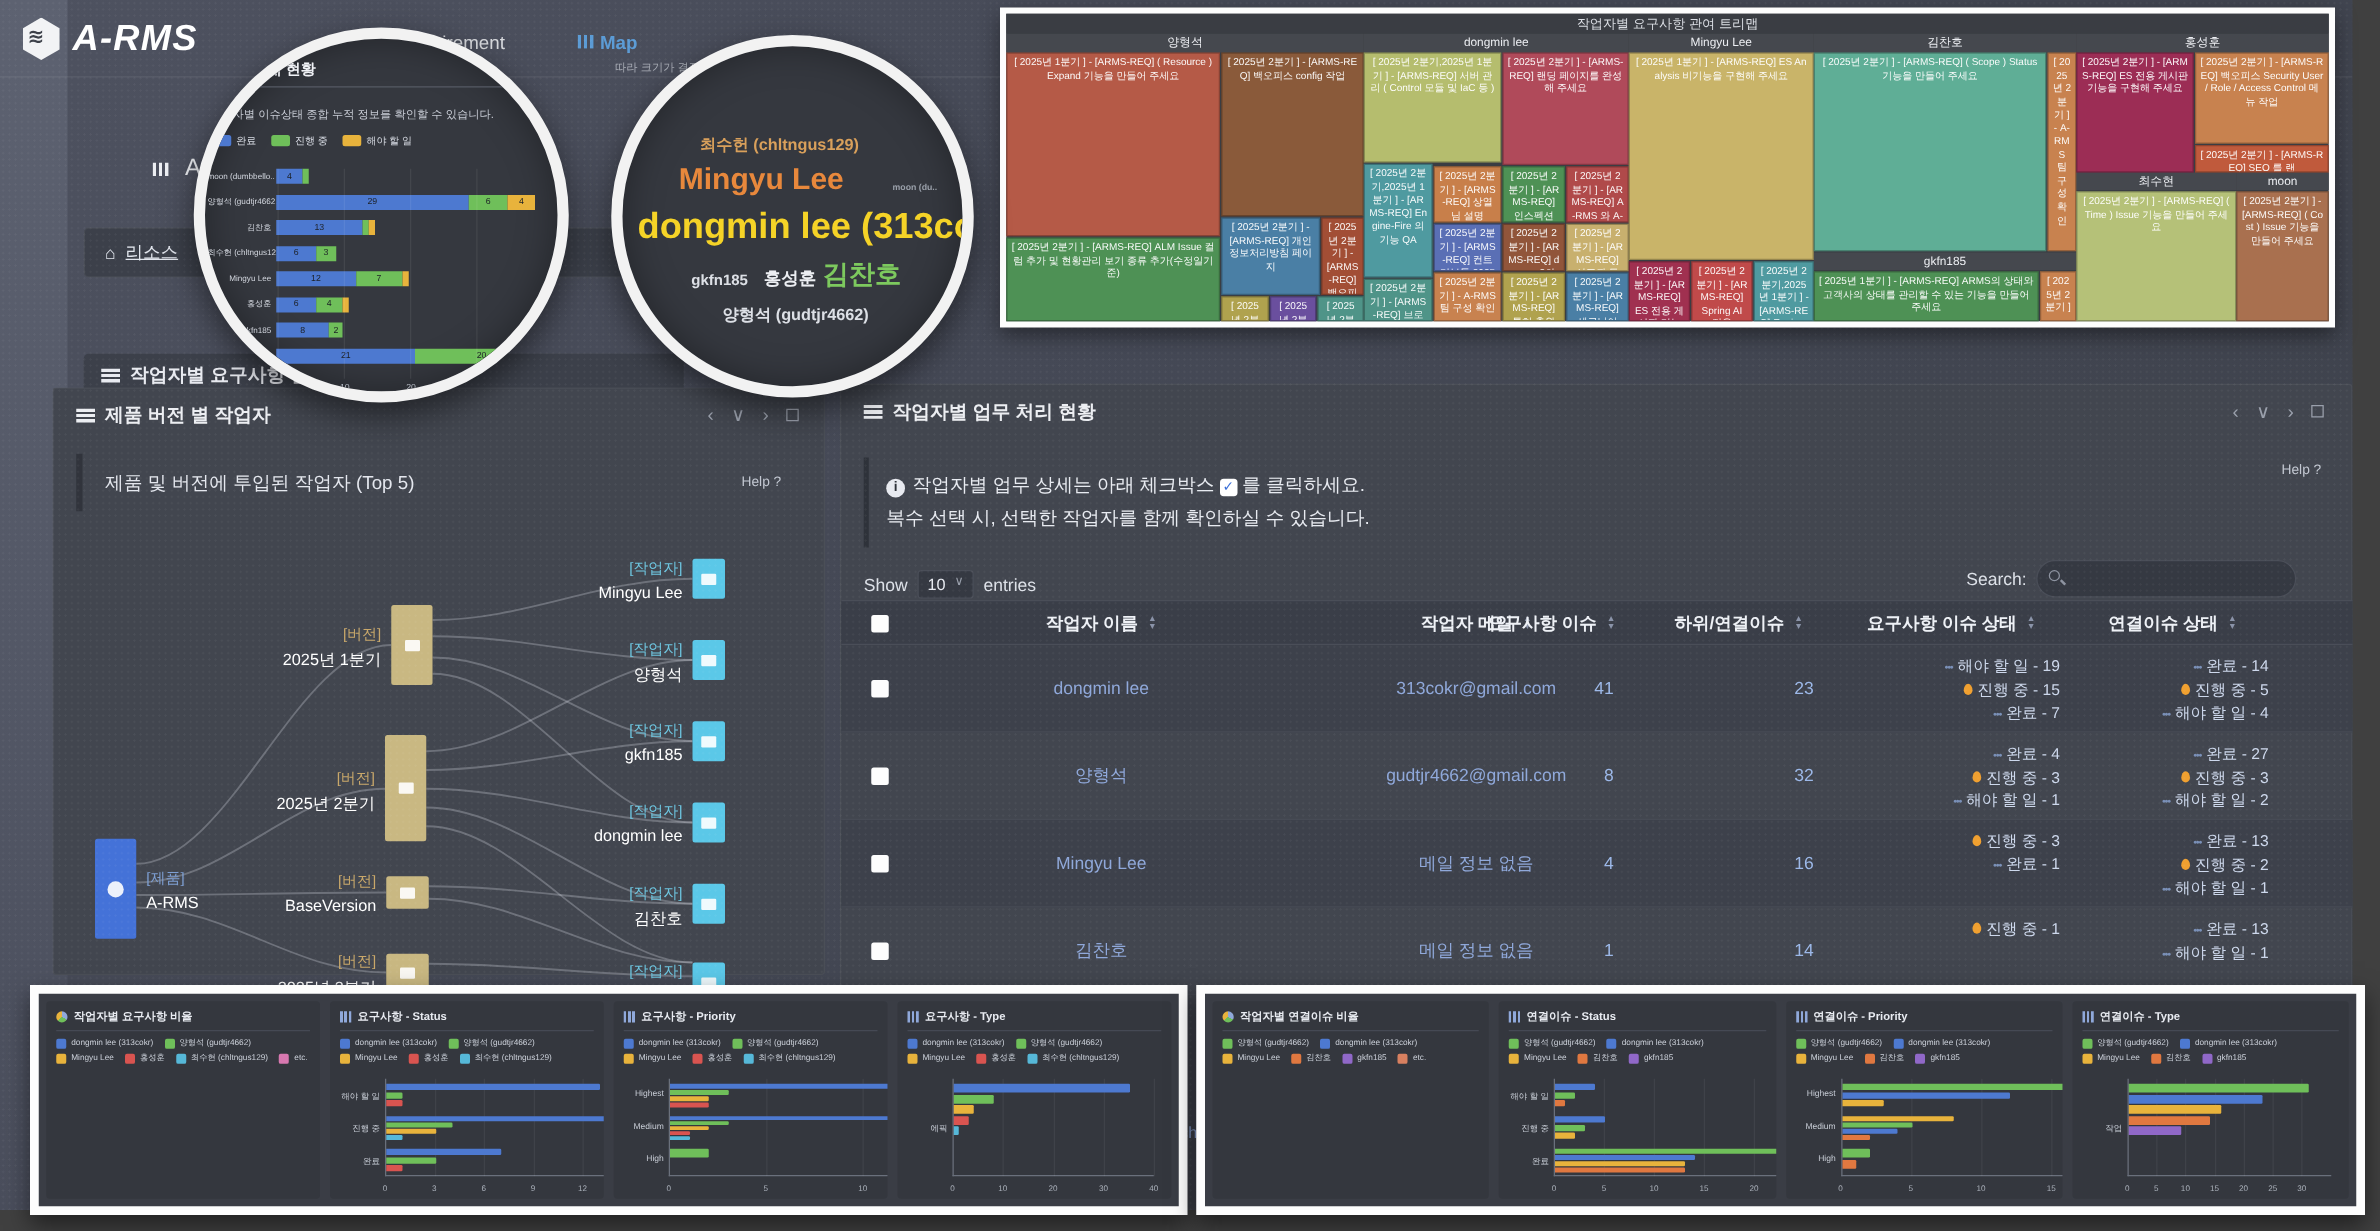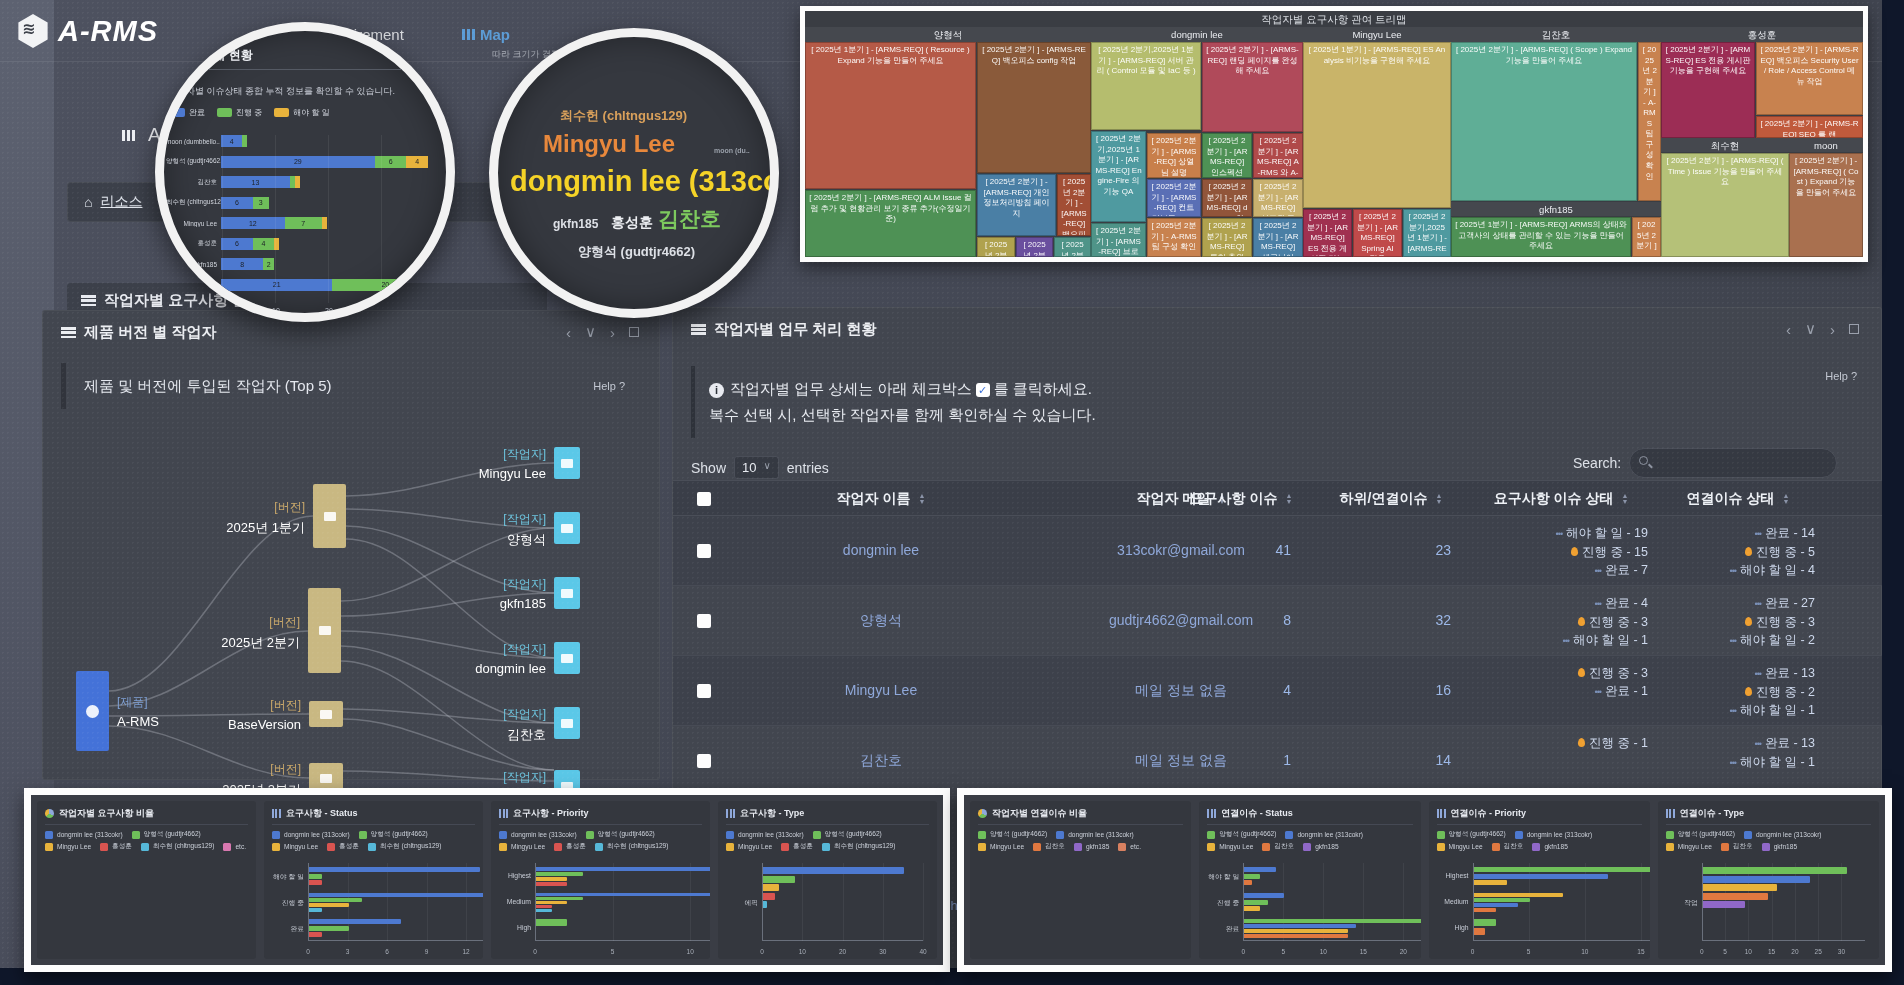--- a/index.html
+++ b/index.html
@@ -1,18 +1,18 @@
 <!DOCTYPE html>
 <html><head>
 <meta charset="utf-8">
 <style>
   * { margin:0; padding:0; box-sizing:border-box; }
   html,body { width:1904px; height:985px; overflow:hidden; background:#84878c;
     font-family:"Liberation Sans","DejaVu Sans",sans-serif; }
-  .backdrop { position:absolute; inset:0; background:#0f172a; }
+  .backdrop { position:absolute; inset:0; background:#404040; }
   
   .app { position:absolute; left:0; top:0; width:1882px; height:968px;
     background:linear-gradient(135deg,#4e5260 0%,#454956 38%,#3c4049 100%); overflow:hidden; }
   .app::after { content:""; position:absolute; inset:0; pointer-events:none;
     background-image:radial-gradient(rgba(255,255,255,.045) 1px, transparent 1px); background-size:5px 5px; }
   .left-strip { position:absolute; left:0; top:0; width:54px; height:968px;
     background:linear-gradient(#5d6271,#4a4e5c); }
   
   .navbar { position:absolute; left:0; top:0; width:1882px; height:62px; border-bottom:1px solid rgba(255,255,255,.08); }
   .logo { position:absolute; left:16px; top:14px; display:flex; align-items:center; gap:8px; }
@@ -409,29 +409,29 @@
         <div class="tm-cell" style="left: 397px; top: 168px; width: 50px; height: 38px; background: rgb(145, 85, 58);">[ 2025년 2분기 ] - [ARMS-REQ] dmove 2차</div>
         <div class="tm-cell" style="left: 448px; top: 168px; width: 50px; height: 38px; background: rgb(200, 176, 110);">[ 2025년 2분기 ] - [ARMS-REQ] 상표권 등록</div>
         <div class="tm-cell" style="left: 286px; top: 212px; width: 55px; height: 34px; background: rgb(79, 148, 136);">[ 2025년 2분기 ] - [ARMS-REQ] 브로셔 작성</div>
         <div class="tm-cell" style="left: 342px; top: 207px; width: 54px; height: 39px; background: rgb(200, 130, 79);">[ 2025년 2분기 ] - A-RMS 팀 구성 확인</div>
         <div class="tm-cell" style="left: 397px; top: 207px; width: 50px; height: 39px; background: rgb(176, 162, 78);">[ 2025년 2분기 ] - [ARMS-REQ] 특허 출원</div>
         <div class="tm-cell" style="left: 448px; top: 207px; width: 50px; height: 39px; background: rgb(74, 127, 165);">[ 2025년 2분기 ] - [ARMS-REQ] 세근님이 갖 프로젝트뷰</div>
         <div class="tm-cell" style="left: 498px; top: 31px; width: 148px; height: 166px; background: rgb(201, 180, 105);">[ 2025년 1분기 ] - [ARMS-REQ] ES Analysis 비기능을 구현해 주세요</div>
         <div class="tm-cell" style="left: 498px; top: 198px; width: 49px; height: 48px; background: rgb(160, 48, 80);">[ 2025년 2분기 ] - [ARMS-REQ] ES 전용 게시판 기능</div>
         <div class="tm-cell" style="left: 548px; top: 198px; width: 49px; height: 48px; background: rgb(192, 74, 74);">[ 2025년 2분기 ] - [ARMS-REQ] Spring AI 적용</div>
         <div class="tm-cell" style="left: 598px; top: 198px; width: 48px; height: 48px; background: rgb(79, 154, 160);">[ 2025년 2분기,2025년 1분기 ] - [ARMS-REQ] Engine-Fire</div>
-        <div class="tm-cell" style="left: 646px; top: 31px; width: 186px; height: 159px; background: rgb(95, 174, 150);">[ 2025년 2분기 ] - [ARMS-REQ] ( Scope ) Expand 기능을 만들어 주세요</div>
+        <div class="tm-cell" style="left: 646px; top: 31px; width: 186px; height: 159px; background: rgb(95, 174, 150);">[ 2025년 2분기 ] - [ARMS-REQ] ( Scope ) Status 기능을 만들어 주세요</div>
         <div class="tm-cell" style="left: 833px; top: 31px; width: 23px; height: 159px; background: rgb(200, 130, 79);">[ 2025년 2분기 ] - A-RMS 팀 구성 확인</div>
         <div class="tm-cell" style="left: 646px; top: 206px; width: 180px; height: 40px; background: rgb(78, 145, 85);">[ 2025년 1분기 ] - [ARMS-REQ] ARMS의 상태와 고객사의 상태를 관리할 수 있는 기능을 만들어 주세요</div>
         <div class="tm-cell" style="left: 827px; top: 206px; width: 29px; height: 40px; background: rgb(200, 130, 79);">[ 2025년 2분기 ] -</div>
         <div class="tm-cell" style="left: 856px; top: 31px; width: 94px; height: 96px; background: rgb(156, 45, 85);">[ 2025년 2분기 ] - [ARMS-REQ] ES 전용 게시판 기능을 구현해 주세요</div>
         <div class="tm-cell" style="left: 951px; top: 31px; width: 107px; height: 73px; background: rgb(200, 130, 79);">[ 2025년 2분기 ] - [ARMS-REQ] 백오피스 Security User / Role / Access Control 메뉴 작업</div>
         <div class="tm-cell" style="left: 951px; top: 105px; width: 107px; height: 22px; background: rgb(192, 90, 60);">[ 2025년 2분기 ] - [ARMS-REQ] SEO 를 랜</div>
         <div class="tm-cell" style="left: 856px; top: 142px; width: 128px; height: 104px; background: rgb(181, 193, 120);">[ 2025년 2분기 ] - [ARMS-REQ] ( Time ) Issue 기능을 만들어 주세요</div>
-        <div class="tm-cell" style="left: 984px; top: 142px; width: 74px; height: 104px; background: rgb(169, 112, 79);">[ 2025년 2분기 ] - [ARMS-REQ] ( Cost ) Expand 기능을 만들어 주세요</div>
+        <div class="tm-cell" style="left: 984px; top: 142px; width: 74px; height: 104px; background: rgb(169, 112, 79);">[ 2025년 2분기 ] - [ARMS-REQ] ( Cost ) Issue 기능을 만들어 주세요</div>
       </div>
   </div>
 
   <span class="frag-chl">chl</span>
   <div class="ogroup" id="og-left">
       <div class="mcard">
         <div class="mtitle"><div class="mic pie"></div>작업자별 요구사항 비율</div>
         <div class="mlegend">
           <div class="it"><div class="sw" style="background: rgb(77, 121, 208);"></div>dongmin lee (313cokr)</div>
           <div class="it"><div class="sw" style="background: rgb(111, 191, 90);"></div>양형석 (gudtjr4662)</div>

